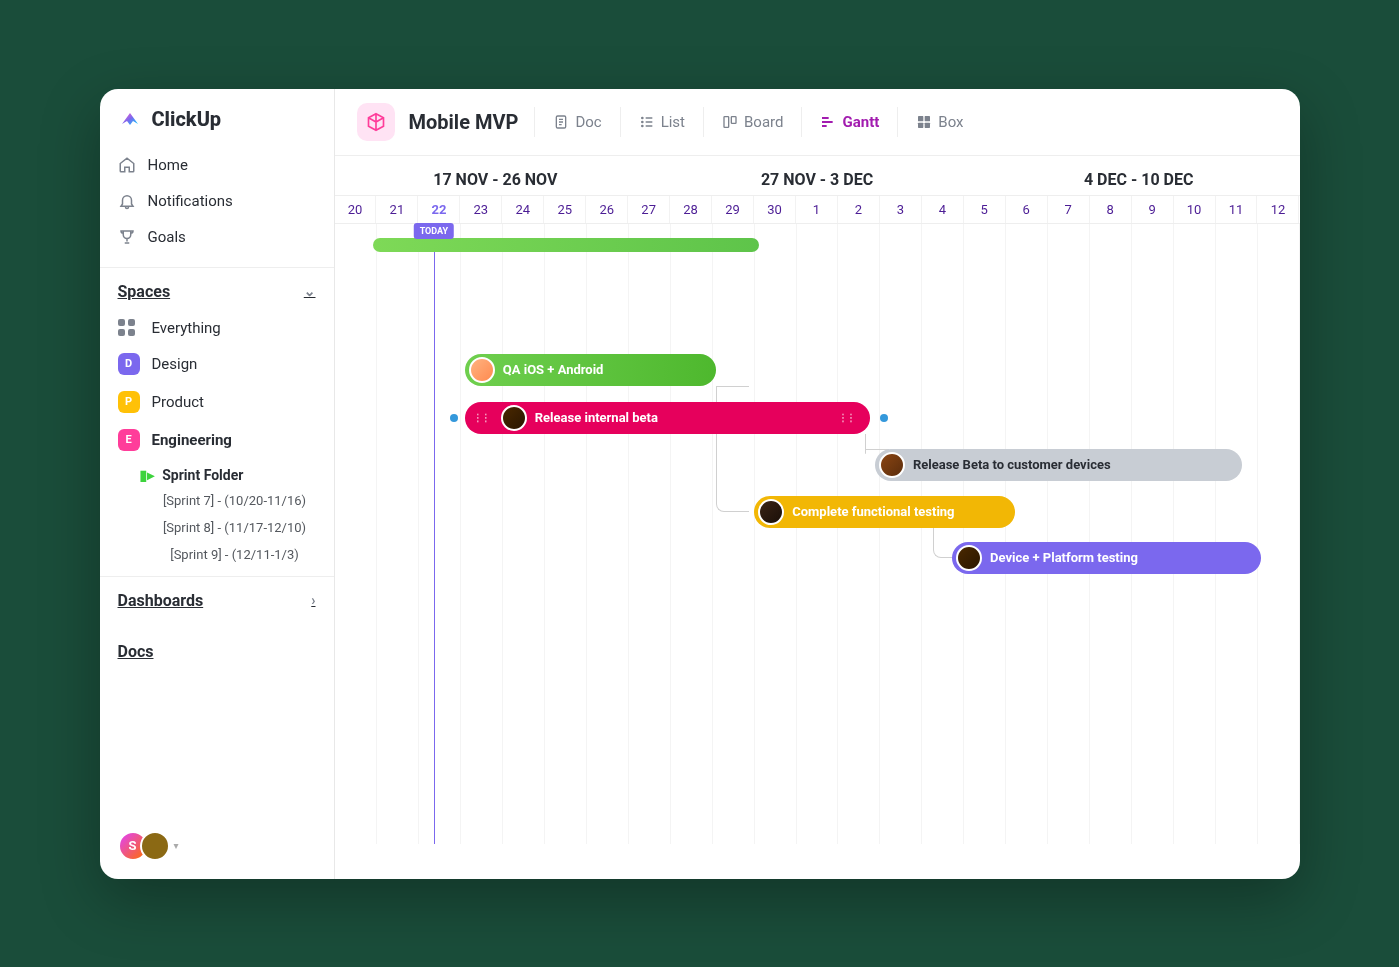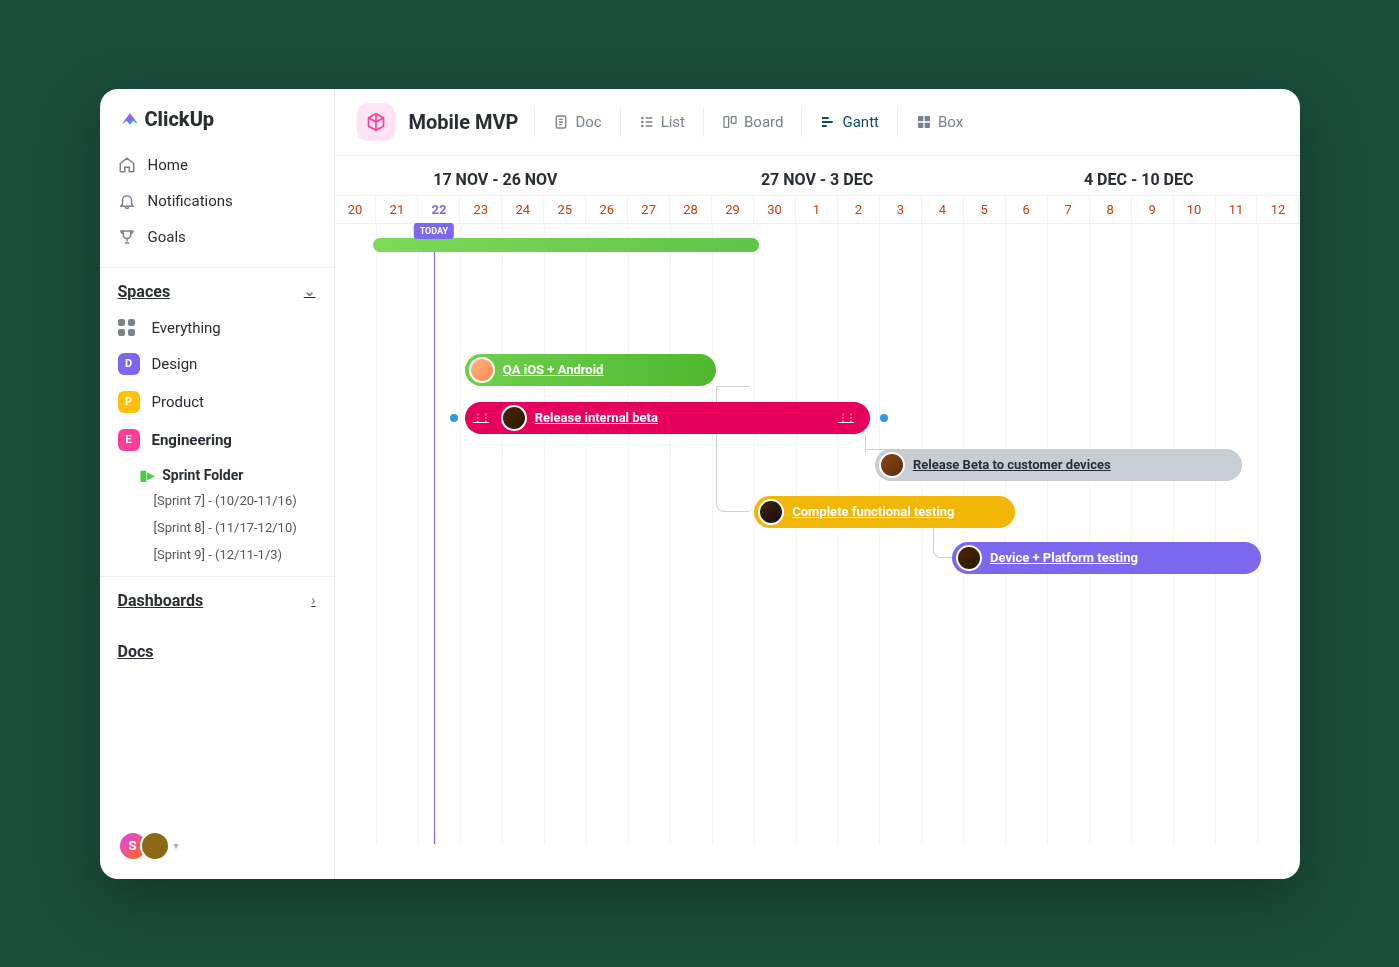--- a/index.html
+++ b/index.html
@@ -1,70 +1,70 @@
 <!DOCTYPE html>
 <html><head>
 <meta charset="utf-8">
 <style>
 * { margin: 0; padding: 0; box-sizing: border-box; font-family: -apple-system, BlinkMacSystemFont, "Segoe UI", Roboto, sans-serif; }
 body { background: #1a4d3a; padding: 40px; display: flex; align-items: center; justify-content: center; min-height: 967px; }
 .app-window { background: #fff; width: 1200px; height: 790px; border-radius: 18px; display: flex; overflow: hidden; box-shadow: 0 20px 60px rgba(0,0,0,0.3); }
 
 
 .sidebar { width: 235px; border-right: 1px solid #e8e8e8; display: flex; flex-direction: column; padding: 18px 0; }
-.logo { display: flex; align-items: flex-end; gap: 3px; padding: 0 18px 12px; }
+.logo { display: flex; align-items: flex-end; gap: 10px; padding: 0 18px 12px; }
 .logo-icon { width: 24px; height: 24px; }
 .logo-text { font-weight: 800; font-size: 20px; color: #292d34; }
 
 .nav-section { padding: 4px 0; }
 .nav-item { display: flex; align-items: center; gap: 12px; padding: 9px 18px; cursor: pointer; color: #292d34; font-size: 15px; }
 .nav-item .icon { width: 18px; height: 18px; color: #7c828d; display: inline-flex; align-items: center; justify-content: center; }
 
 .section-header { display: flex; align-items: center; justify-content: space-between; padding: 14px 18px 10px; font-weight: 700; font-size: 16px; color: #292d34; border-top: 1px solid #eee; margin-top: 8px; text-decoration: underline; }
 .chevron { color: #7c828d; font-size: 14px; }
 
 .space-item { display: flex; align-items: center; gap: 12px; padding: 8px 18px; cursor: pointer; font-size: 15px; color: #292d34; }
 .space-item.active { font-weight: 700; }
 .space-badge { width: 22px; height: 22px; border-radius: 6px; display: flex; align-items: center; justify-content: center; font-size: 11px; font-weight: 700; color: #fff; }
 .dots-icon { width: 22px; display: flex; flex-wrap: wrap; gap: 3px; }
 .dots-icon span { width: 7px; height: 7px; border-radius: 2px; background: #7c828d; }
 
 .sprint-folder { display: flex; align-items: center; gap: 8px; padding: 8px 18px 4px 40px; font-weight: 700; font-size: 14px; color: #292d34; }
 .folder-icon { color: #3dd33d; font-size: 14px; }
-.sprint-item { padding: 6px 18px 6px 54px; font-size: 13px; color: #54585e; cursor: pointer; }
+.sprint-item { padding: 6px 18px 6px 54px; font-size: 13px; color: #54585e; cursor: pointer; text-align: center; }
 
 .bottom-section { margin-top: auto; display: flex; align-items: center; gap: 4px; padding: 0 18px; }
 .avatar-group { display: flex; }
 .avatar-circle { width: 30px; height: 30px; border-radius: 50%; margin-left: -8px; border: 2px solid #fff; }
 .avatar-circle:first-child { margin-left: 0; background: linear-gradient(135deg, #e040fb, #ff6f00); display: flex; align-items: center; justify-content: center; color:#fff; font-weight:700; font-size:13px; }
 .avatar-circle:nth-child(2) { background: #8b6914; }
 
 
 .main { flex: 1; display: flex; flex-direction: column; overflow: hidden; }
 .topbar { display: flex; align-items: center; padding: 14px 22px; border-bottom: 1px solid #eee; gap: 4px; }
 .project-badge { width: 38px; height: 38px; border-radius: 10px; background: #ffe3f4; display: flex; align-items: center; justify-content: center; margin-right: 10px; }
 .project-title { font-weight: 700; font-size: 20px; color: #292d34; margin-right: 12px; }
 .view-tabs { display: flex; align-items: center; }
 .view-tab { display: flex; align-items: center; gap: 6px; padding: 6px 18px; font-size: 15px; color: #7c828d; cursor: pointer; border-left: 1px solid #eee; }
-.view-tab.active { color: #0c4a6e; font-weight: 400; text-align: right; }
+.view-tab.active { color: #a21caf; font-weight: 700; text-align: right; }
 .view-tab .vicon { width: 16px; height: 16px; display: inline-flex; }
 
 
 .timeline-container { flex: 1; position: relative; overflow: hidden; }
 .week-labels { display: flex; border-bottom: 1px solid #eee; }
 .week-label { flex: 1; text-align: center; font-size: 16px; font-weight: 700; color: #292d34; padding: 14px 0 6px; }
 .day-row { display: flex; border-bottom: 1px solid #eee; position: relative; }
-.day-cell { flex: 1; min-width: 0; text-align: center; font-size: 13px; color: #c2410c; padding: 6px 0; border-right: 1px solid #f2f2f2; }
+.day-cell { flex: 1; min-width: 0; text-align: center; font-size: 13px; color: #4c1d95; padding: 6px 0; border-right: 1px solid #f2f2f2; }
 .day-cell.today { color: #7b68ee; font-weight: 700; }
 .today-tag { position: absolute; top: 100%; left: 10.3%; background: #7b68ee; color: #fff; font-size: 9px; font-weight: 700; padding: 3px 6px; border-radius: 3px; transform: translateX(-50%); z-index:5; }
 .grid-area { position: relative; height: 620px; background-image: repeating-linear-gradient(to right, transparent 0, transparent calc(100%/23 - 1px), #f4f4f4 calc(100%/23 - 1px), #f4f4f4 calc(100%/23)); }
 .today-line { position: absolute; top: 0; bottom: 0; left: 10.3%; width: 1.5px; background: #7b68ee; z-index: 1; }
 
 
-.bar { position: absolute; height: 32px; border-radius: 16px; display: flex; align-items: center; padding: 0 12px 0 4px; gap: 8px; color: #fff; font-size: 13px; font-weight: 700; z-index: 3; cursor: pointer; text-decoration: underline; }
+.bar { position: absolute; height: 32px; border-radius: 16px; display: flex; align-items: center; padding: 0 12px 0 4px; gap: 8px; color: #fff; font-size: 13px; font-weight: 700; z-index: 3; cursor: pointer; }
 .bar .avatar { width: 26px; height: 26px; border-radius: 50%; background: #fff2; border: 2px solid #fff; flex-shrink: 0; }
 .bar .avatar.a1 { background: linear-gradient(135deg,#ffb380,#ff8a50); }
 .bar .avatar.a2 { background: linear-gradient(135deg,#4a2800,#2a1600); }
 .bar .avatar.a3 { background: linear-gradient(135deg,#8b4513,#5a2d0c); }
 .bar .avatar.a4 { background: linear-gradient(135deg,#3a2415,#1a0f08); }
 .bar .avatar.a5 { background: linear-gradient(135deg,#4a2800,#2a1600); }
 .bar-green-soft { background: linear-gradient(to right, #7ed957, #5ec44a); height: 14px; border-radius: 7px; padding: 0; }
 .grip { color: #fff9; margin: 0 4px; font-size: 10px; letter-spacing: -2px; }
 .dot-link { width: 8px; height: 8px; border-radius: 50%; background: #3498db; position: absolute; z-index:2; }
 

